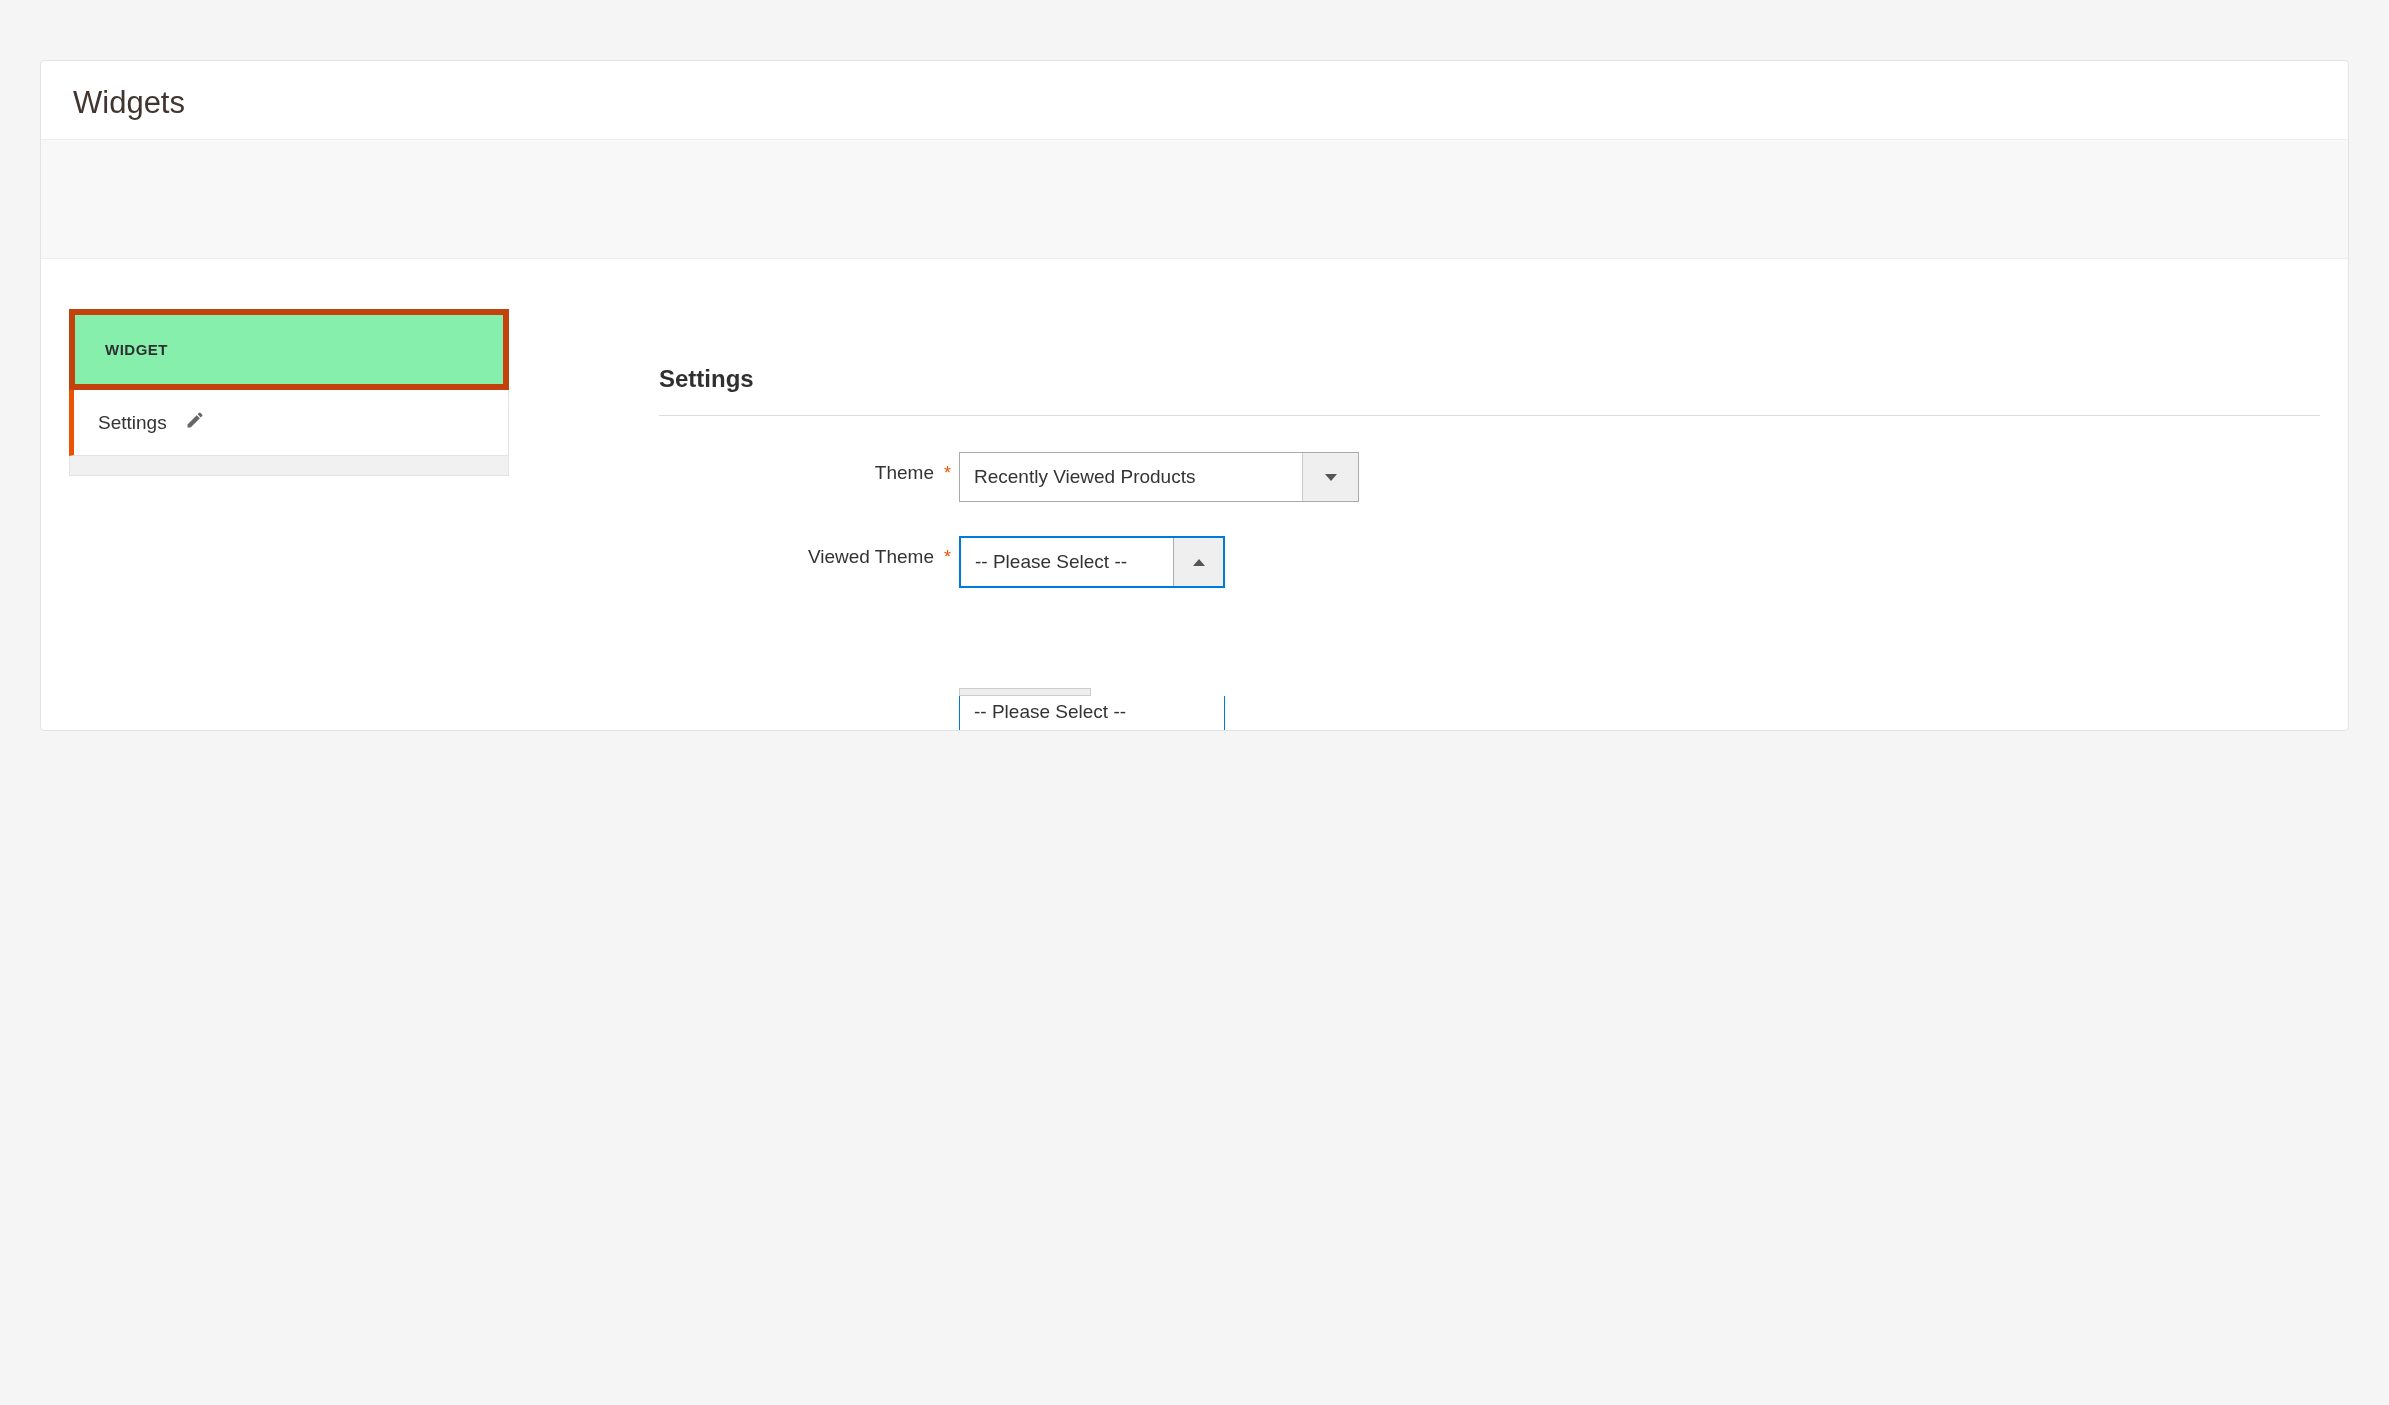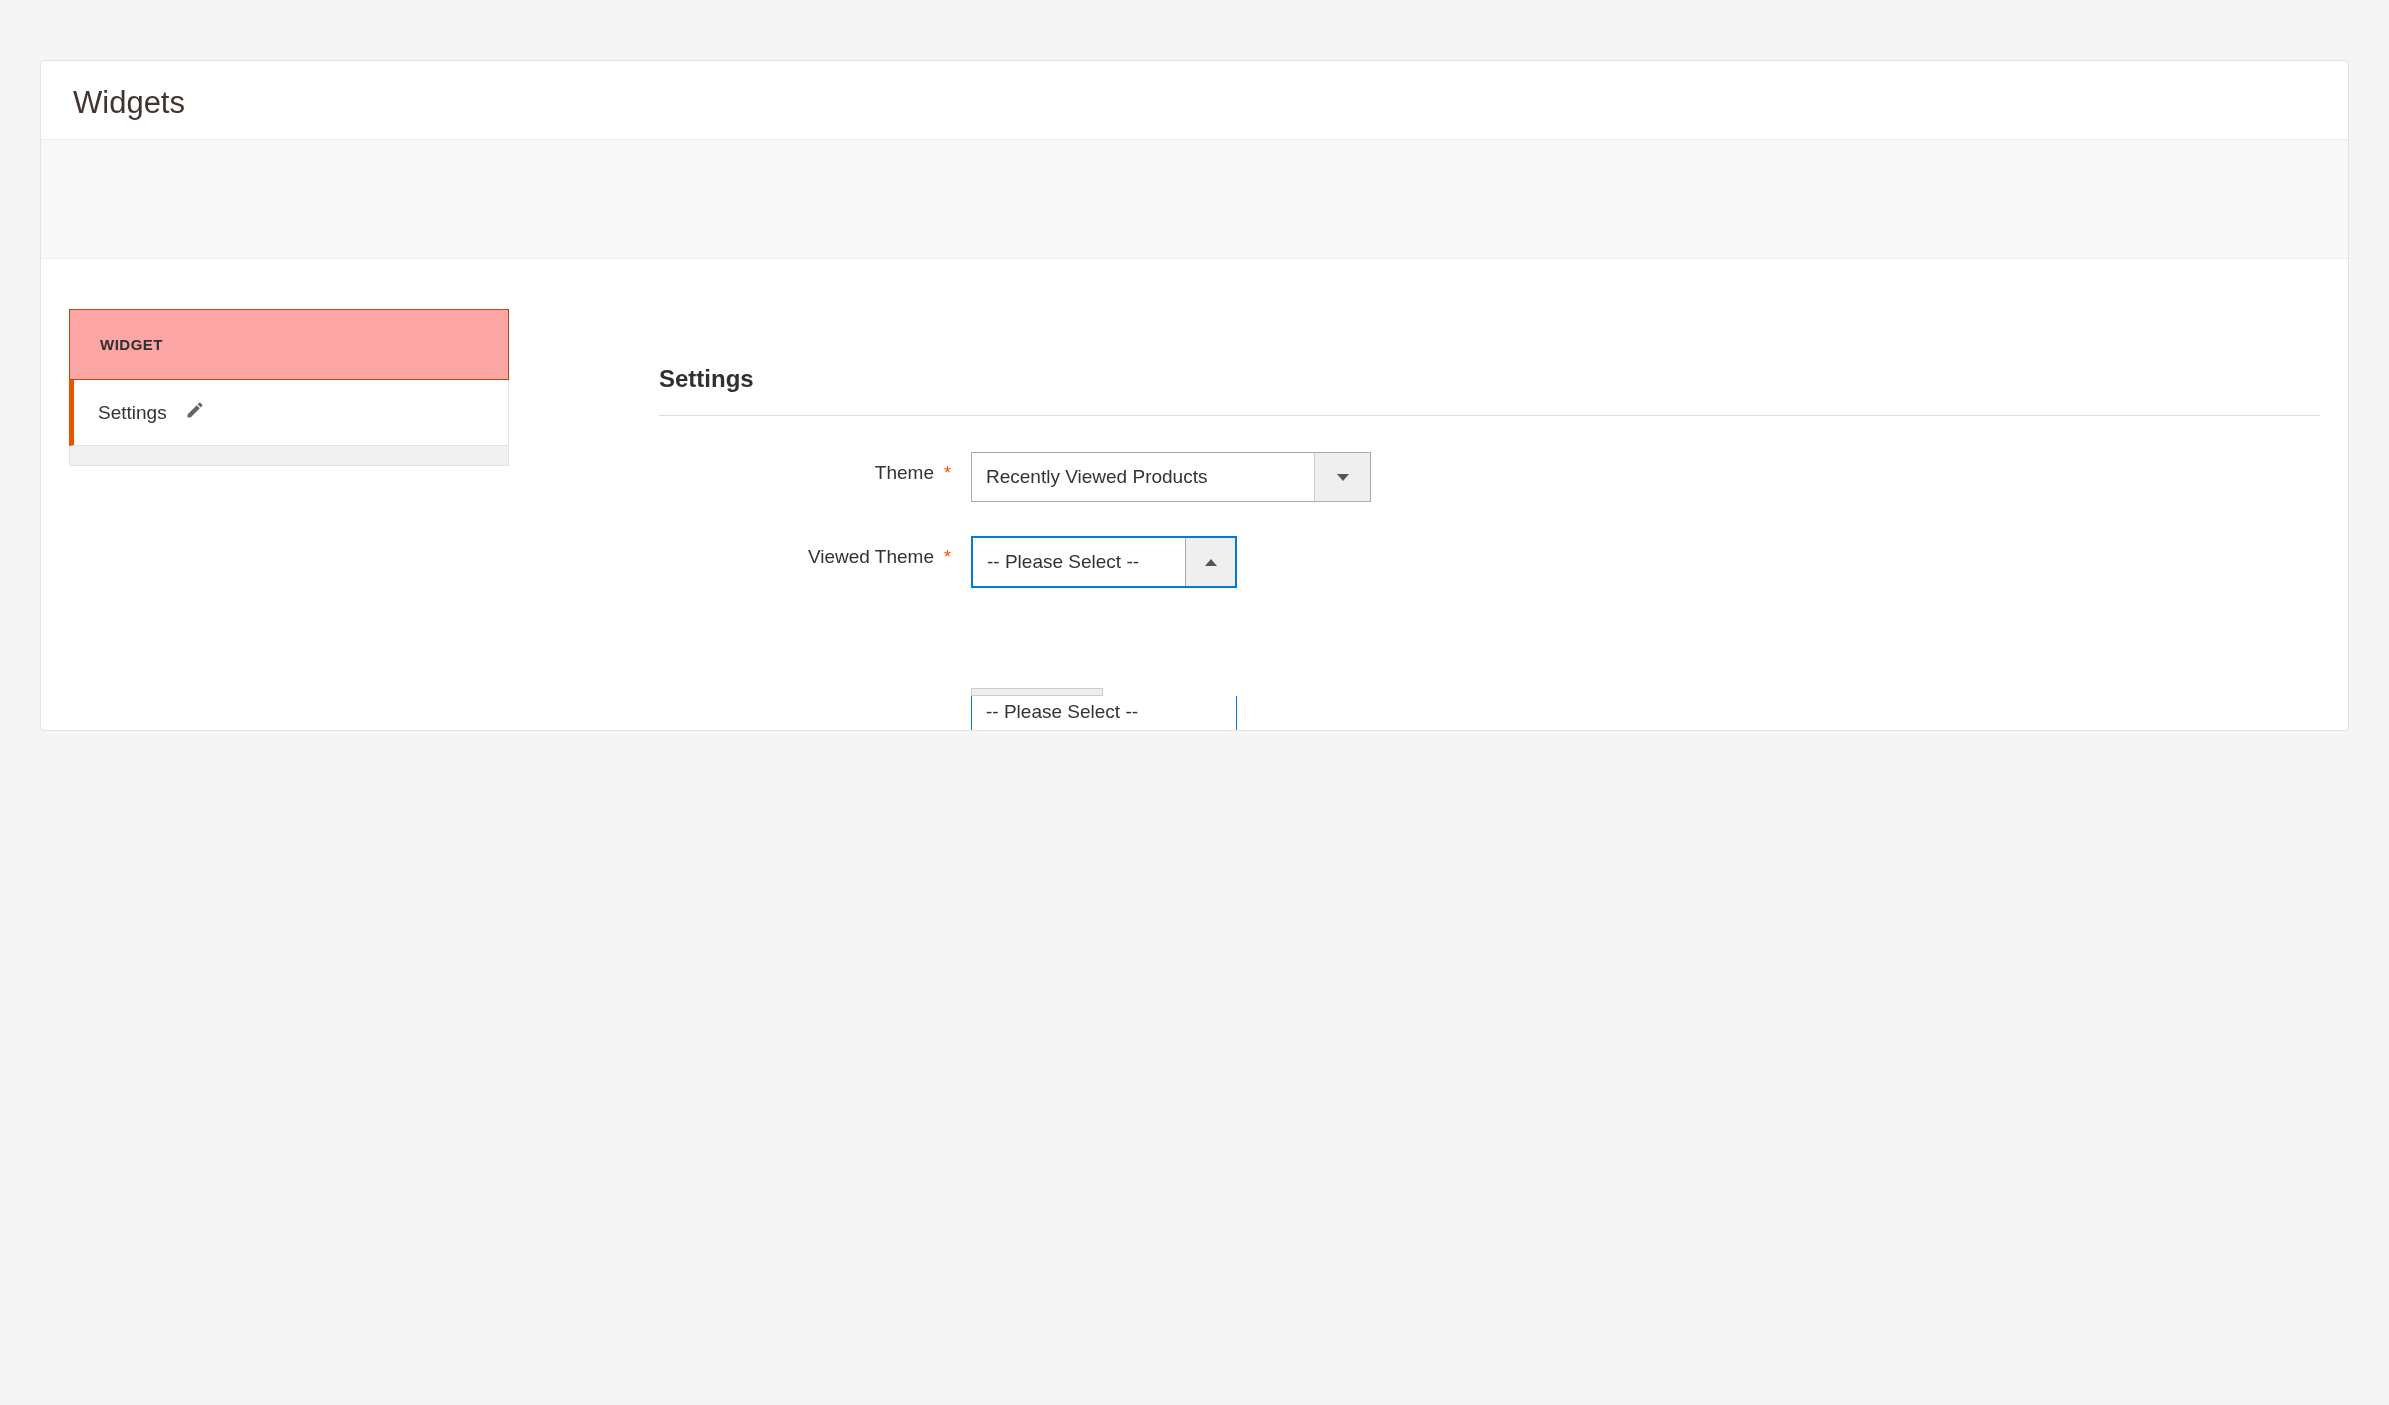--- a/index.html
+++ b/index.html
@@ -35,22 +35,22 @@
     .content {
       display: flex;
       padding: 0 28px 0;
       gap: 150px;
     }
     .sidebar {
       width: 440px;
       flex-shrink: 0;
     }
     .sidebar-header {
-      background: #fca5a5;
-      border: 1px solid #c2410c;
+      background: #86efac;
+      border: 6px solid #c2410c;
       padding: 26px 30px;
       font-weight: 600;
       font-size: 15px;
       letter-spacing: 0.5px;
       color: #303030;
     }
     .sidebar-tab {
       display: flex;
       align-items: center;
       gap: 18px;
@@ -96,21 +96,20 @@
       display: flex;
       justify-content: flex-end;
       align-items: baseline;
       gap: 10px;
     }
     .required-asterisk {
       color: #eb5202;
       font-size: 18px;
     }
     .field-control {
-      margin-left: 12px;
       position: relative;
     }
     .select-wrap {
       display: flex;
       border: 1px solid #aaa;
       background: #fff;
       height: 50px;
       width: 400px;
     }
     .select-wrap.focused {

